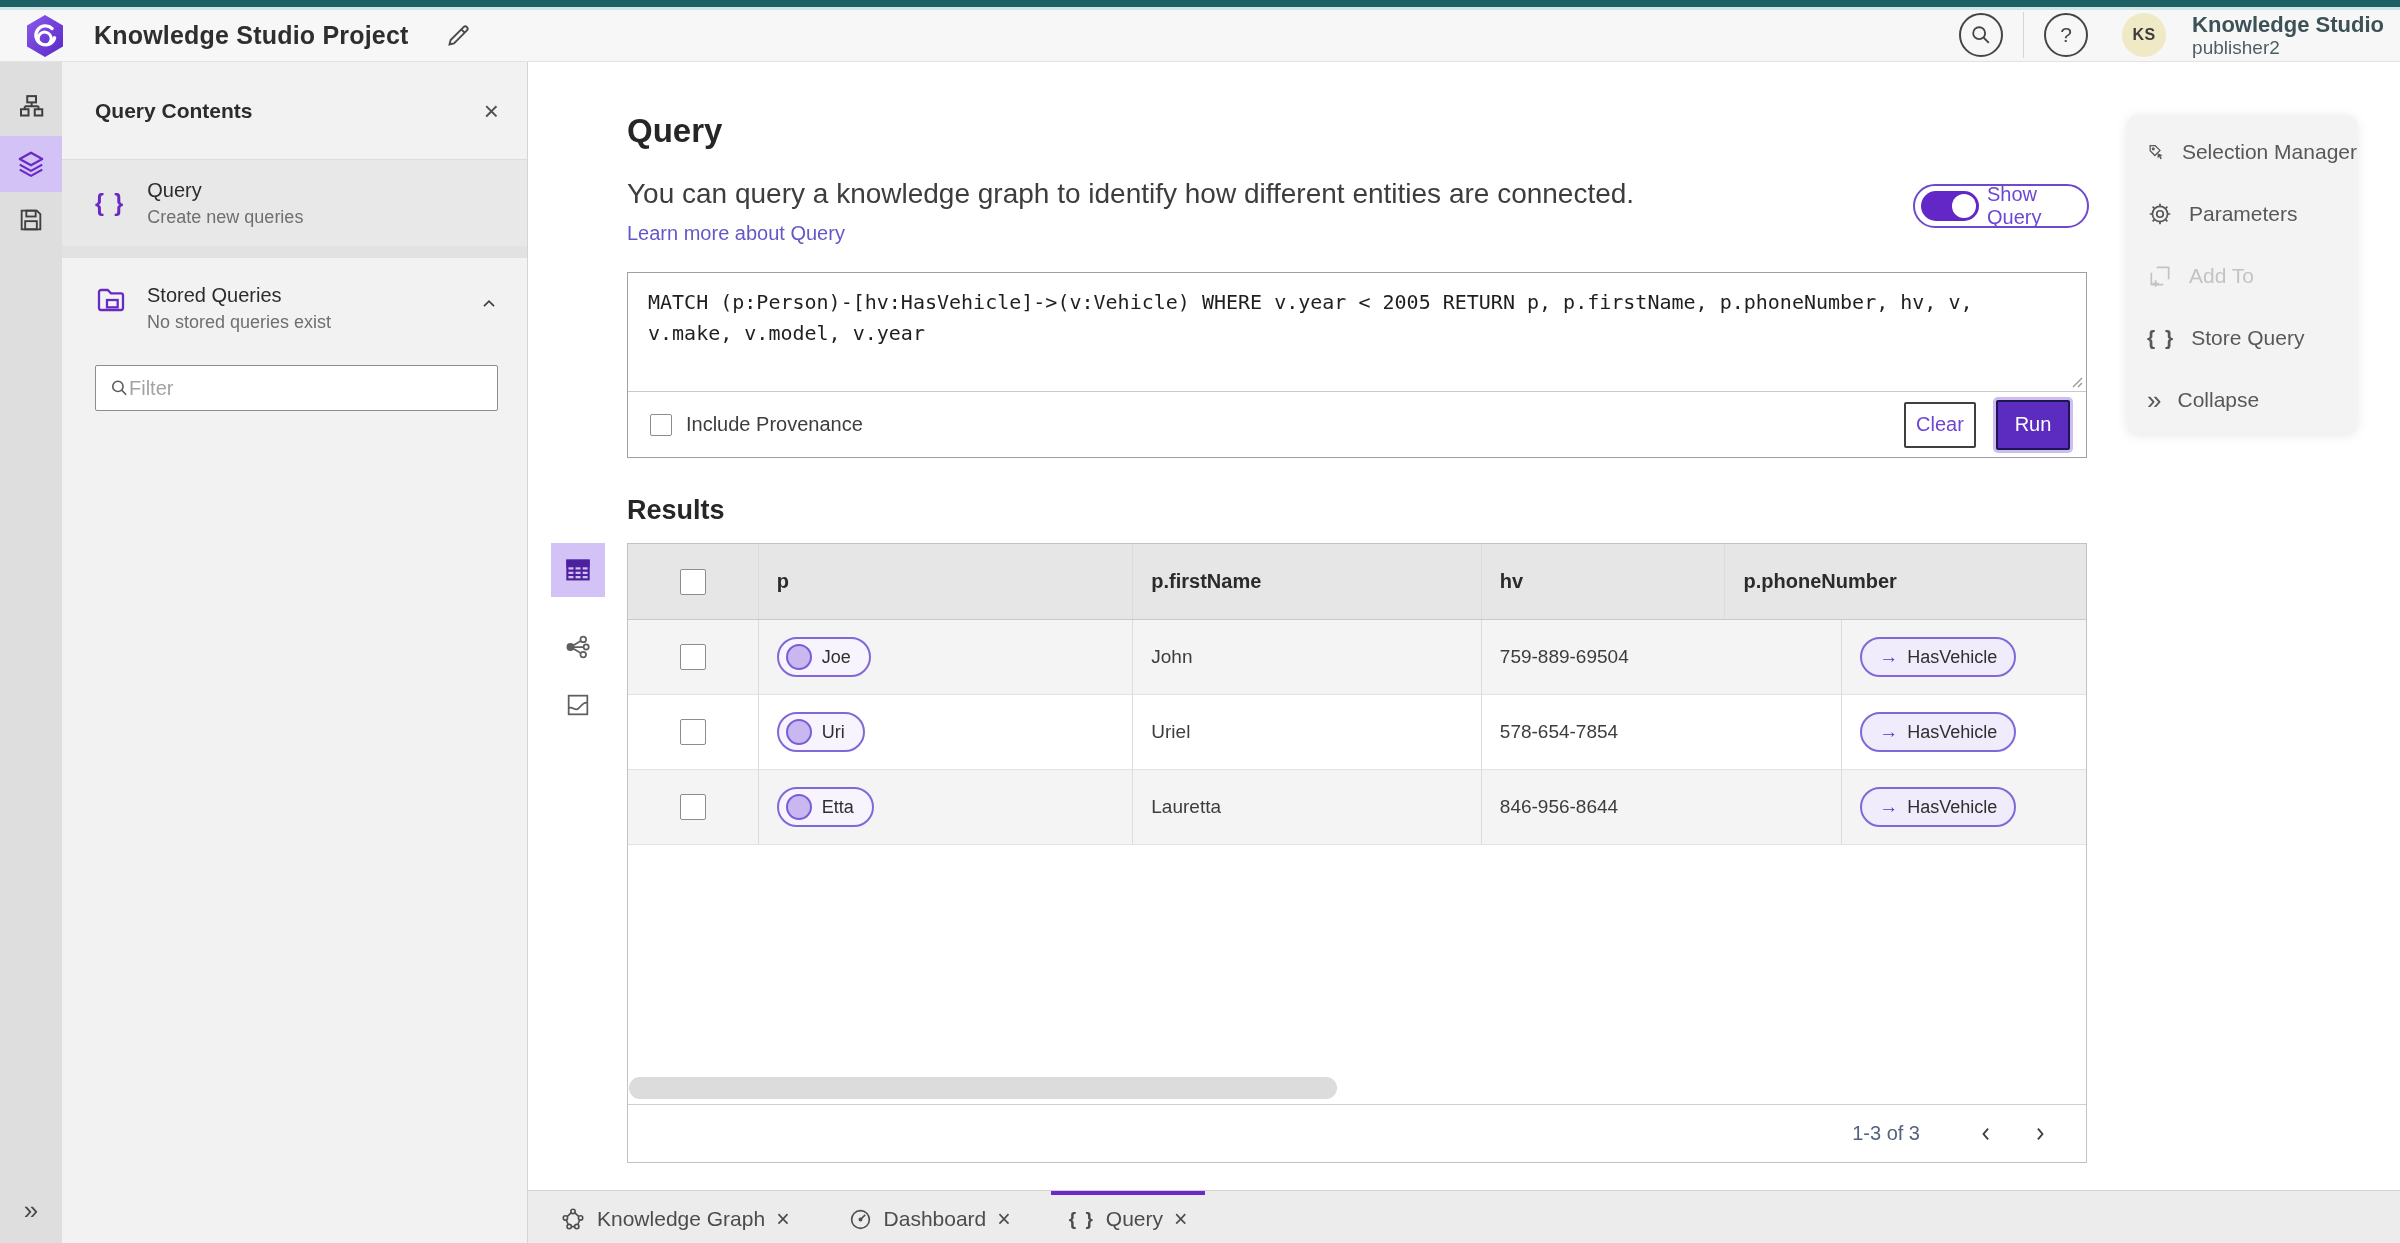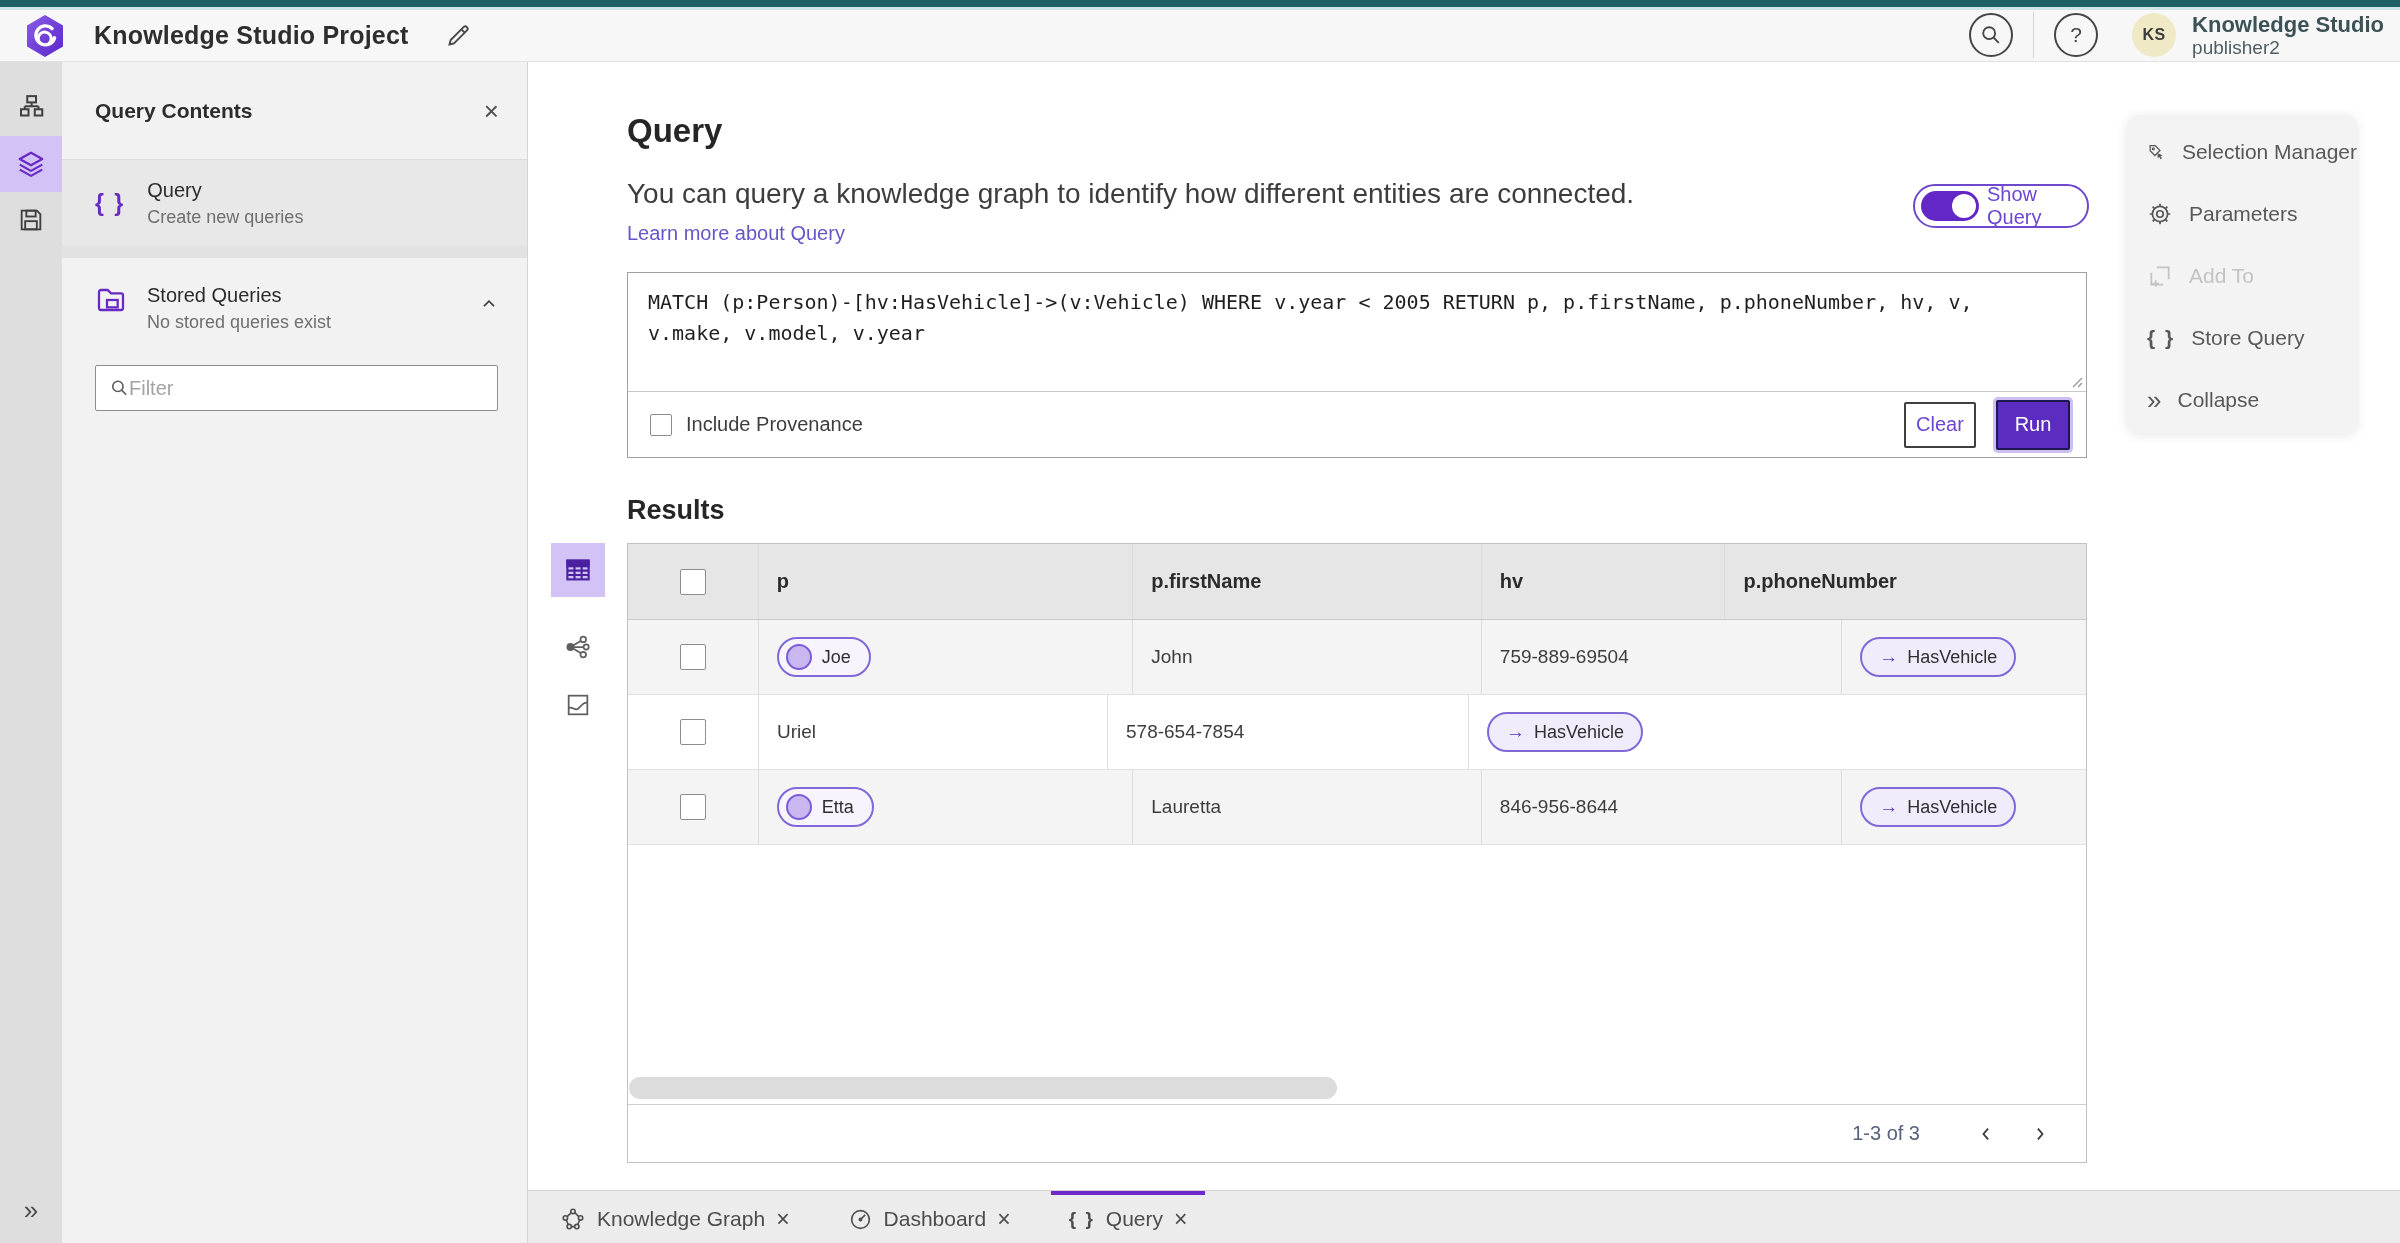--- a/index.html
+++ b/index.html
@@ -26,21 +26,21 @@
     width: 44px; height: 44px; border: 2px solid #454545; border-radius: 50%;
     display: flex; align-items: center; justify-content: center; background: transparent; cursor: pointer;
     color: #454545; font-size: 21px; font-weight: 400;
   }
   .hdr-divider { width: 1px; height: 46px; background: #d5d5d5; margin: 0 20px; }
   .avatar {
     margin-left: 34px; width: 44px; height: 44px; border-radius: 50%; background: #efe9c5;
     display: flex; align-items: center; justify-content: center;
     font-size: 16px; font-weight: 700; color: #3c3c3c; letter-spacing: .5px; cursor: pointer;
   }
-  .user-block { margin-left: 16px; line-height: 1.15; }
+  .user-block { margin-left: 26px; line-height: 1.15; }
   .user-name { font-size: 22px; color: #3c5257; font-weight: 600; }
   .user-role { font-size: 19px; color: #4e5e62; }
 
   
   .left-rail {
     position: absolute; left: 0; top: 62px; width: 62px; bottom: 0;
     background: #dedede; display: flex; flex-direction: column; align-items: center;
   }
   .rail-item { width: 62px; height: 56px; display: flex; align-items: center; justify-content: center; cursor: pointer; }
   .rail-item.first { margin-top: 18px; }
@@ -440,20 +440,26 @@
         <span class="chip-arrow">→</span>
         <span class="chip-label">HasVehicle</span>
       </span>
     </div>
   </div>
 
   <div class="t-row">
     <div class="cell col-cb">
         <div class="cb-sm"></div>
       </div>
+    <div class="cell col-p">
+      <span class="chip-person">
+        <span class="chip-dot"></span>
+        <span class="chip-label">Uri</span>
+      </span>
+    </div>
     <div class="cell col-fn">
         <span class="cell-text">Uriel</span>
       </div>
     <div class="cell col-ph">
         <span class="cell-text">578-654-7854</span>
       </div>
     <div class="cell col-hv">
       <span class="chip-edge">
         <span class="chip-arrow">→</span>
         <span class="chip-label">HasVehicle</span>

